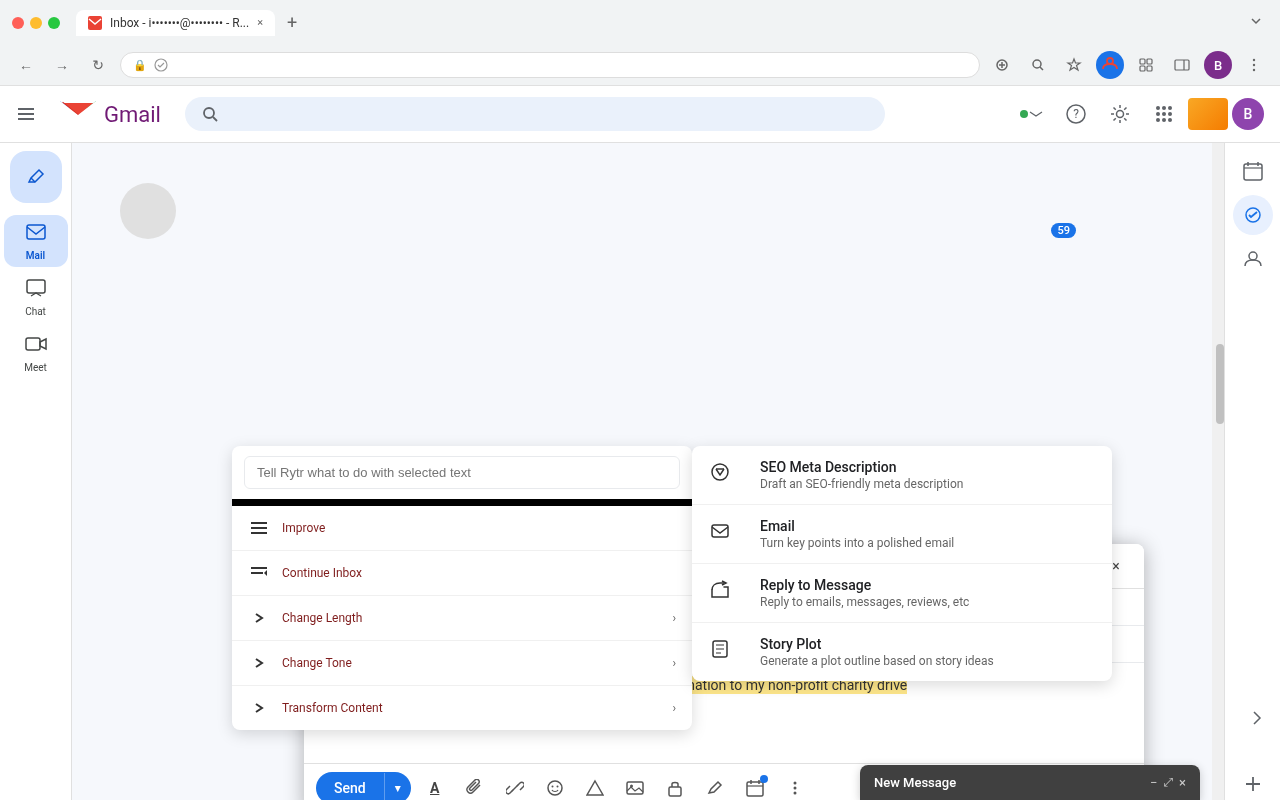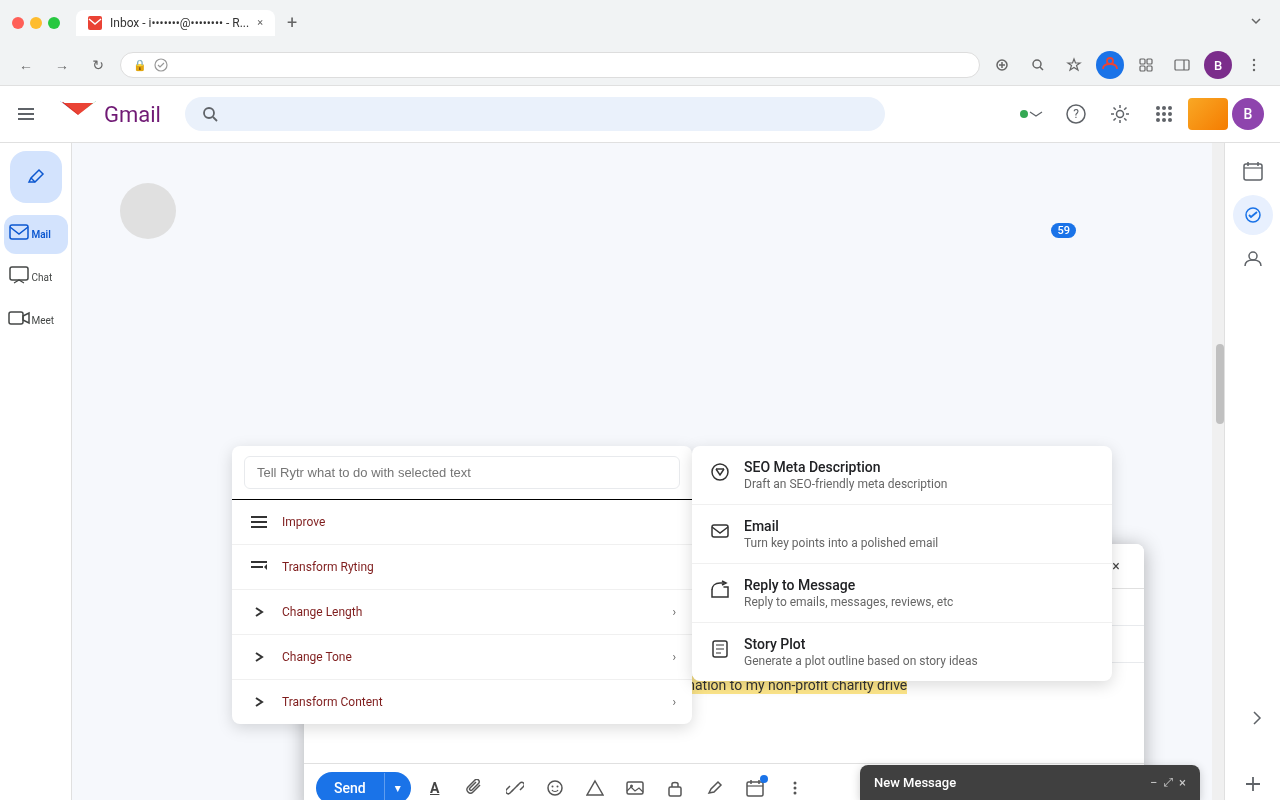--- a/index.html
+++ b/index.html
@@ -209,21 +209,21 @@
       display: flex;
       flex-direction: column;
       align-items: center;
       padding: 8px 0;
       gap: 4px;
       border-right: 1px solid #e0e0e0;
     }
     .sidebar-item {
       width: 64px;
       display: flex;
-      flex-direction: row;
+      flex-direction: column;
       align-items: center;
       padding: 6px 4px;
       border-radius: 12px;
       cursor: pointer;
       gap: 2px;
     }
     .sidebar-item.active { background: #d3e3fd; }
     .sidebar-item-icon {
       font-size: 20px;
       color: #444746;
@@ -371,21 +371,21 @@
       left: 232px;
       background: white;
       border-radius: 8px;
       box-shadow: 0 4px 16px rgba(0,0,0,0.15);
       z-index: 200;
       width: 460px;
       overflow: hidden;
     }
     .rytr-input-wrapper {
       padding: 10px 12px;
-      border-bottom: 1px solid #000000;
+      border-bottom: 7px solid #000000;
     }
     .rytr-input {
       width: 100%;
       border: 1px solid #e8eaed;
       border-radius: 6px;
       padding: 8px 12px;
       font-size: 13px;
       color: #999;
       outline: none;
       background: white;
@@ -430,21 +430,21 @@
       z-index: 201;
       width: 420px;
       overflow: hidden;
     }
     .rytr-right-item {
       display: flex;
       align-items: flex-start;
       padding: 13px 16px;
       cursor: pointer;
       border-bottom: 1px solid #f0f0f0;
-      gap: 12px;
+      gap: 28px;
     }
     .rytr-right-item:last-child { border-bottom: none; }
     .rytr-right-icon {
       width: 24px;
       height: 24px;
       display: flex;
       align-items: center;
       justify-content: center;
       color: #333;
       font-size: 14px;
@@ -910,21 +910,21 @@
       </div>
       <span class="rytr-item-label">Improve</span>
     </div>
     <div class="rytr-menu-item">
       <div class="rytr-item-icon">
         <svg width="18" height="16" viewBox="0 0 18 16">
             <path d="M1,3 L17,3 M1,8 L13,8" stroke="#333" stroke-width="1.8"></path>
             <path d="M14,8 L17,5 L17,11 Z" fill="#333"></path>
           </svg>
       </div>
-      <span class="rytr-item-label">Transform Ryting</span>
+      <span class="rytr-item-label">Continue Inbox</span>
     </div>
     <div class="rytr-menu-item">
       <div class="rytr-item-icon">
         <svg width="14" height="14" viewBox="0 0 14 14">
             <path d="M4,3 L10,7 L4,11" stroke="#333" stroke-width="2" fill="none"></path>
           </svg>
       </div>
       <span class="rytr-item-label">Change Length</span>
       <span class="rytr-item-arrow">›</span>
     </div>

